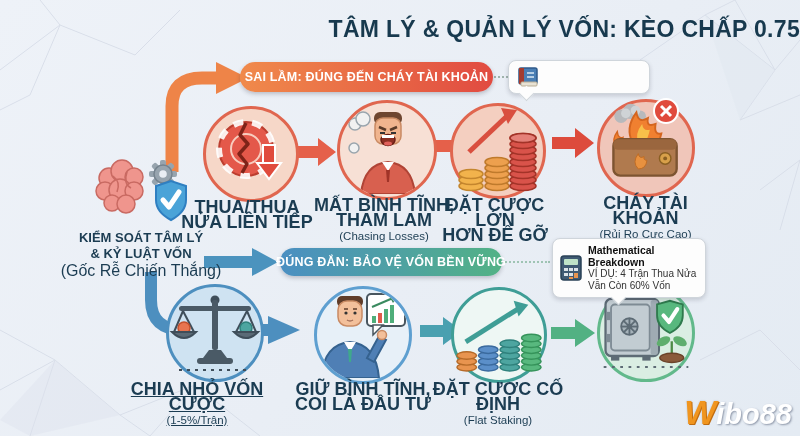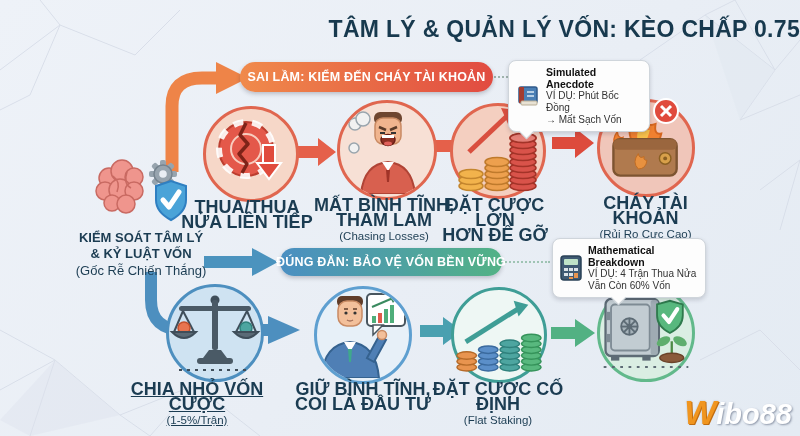--- a/index.html
+++ b/index.html
@@ -73,37 +73,32 @@
 
   <svg class="abs z2" width="76" height="32" style="left:204px;top:248px;">
     <polygon points="0,8 48,8 48,0 74,14 48,28 48,20 0,20" fill="#4b93be"></polygon>
   </svg>
 
   <svg class="abs z2" width="175" height="78" style="left:138px;top:272px;">
     <path d="M13 0 L13 28 Q13 58 46 58 L130 58" stroke="#4d8fbf" stroke-width="12" fill="none"></path>
     <polygon points="130,44 162,58 130,72" fill="#4d8fbf"></polygon>
   </svg>
 
-  <div class="abs banner banner-wrong">SAI LẦM: KIỂM ĐẾN CHÁY TÀI KHOẢN</div>
+  <div class="abs banner banner-wrong">SAI LẦM: ĐÚNG ĐẾN CHÁY TÀI KHOẢN</div>
   <div class="abs dotline" style="left:494px;top:76px;width:14px;"></div>
 
   <div class="abs note" style="left:508px;top:60px;width:126px;">
     <span>
       <svg width="24" height="22" viewBox="0 0 24 22">
         <rect x="3" y="2" width="18" height="16" rx="2" fill="#4a7fb5" stroke="#2f5a8a" stroke-width="1.5"></rect>
         <rect x="3" y="2" width="5" height="16" fill="#a33c30"></rect>
         <rect x="5" y="16" width="16" height="4" rx="1" fill="#e8e2d4" stroke="#b9ad95" stroke-width="1"></rect>
         <line x1="11" y1="7" x2="18" y2="7" stroke="#dbe8f4" stroke-width="1.5"></line>
         <line x1="11" y1="11" x2="18" y2="11" stroke="#dbe8f4" stroke-width="1.5"></line>
       </svg>
-    </span>
-    <span class="nt">
-      <b>Simulated Anecdote</b>
-      <span>VÍ DỤ: Phút Bốc Đồng</span><br>
-      <span>→ Mất Sạch Vốn</span>
     </span>
     <span class="tail" style="left:12px;bottom:-6px;"></span>
   </div>
 
   <div class="abs node" style="left:203px;top:106px;width:90px;height:90px;background:#f6d7c8;border:3px solid #e0664f;">
     <svg class="ic" width="86" height="86" viewBox="0 0 86 86">
       <circle cx="38" cy="38" r="27" fill="#e4584a" stroke="#bc3d2f" stroke-width="2"></circle>
       <circle cx="38" cy="38" r="27" fill="none" stroke="#ffffff" stroke-width="6" stroke-dasharray="10 9" opacity="0.9"></circle>
       <circle cx="38" cy="38" r="15" fill="none" stroke="#f8cdbf" stroke-width="2"></circle>
       <polyline points="38,12 32,24 40,33 31,43 39,53 34,62" fill="none" stroke="#7e2318" stroke-width="3.5" stroke-linejoin="round"></polyline>
@@ -252,21 +247,21 @@
         <circle r="9" fill="#97a4ae" stroke="#75838e" stroke-width="1.5"></circle>
         <circle r="3.8" fill="#e9eef4"></circle>
       </g>
       <path d="M63 28 L78 23 L93 28 L93 42 Q93 54 78 62 Q63 54 63 42 Z" fill="#4aa3d8" stroke="#2f7fc1" stroke-width="2"></path>
       <polyline points="70,42 76,49 86,34" fill="none" stroke="#ffffff" stroke-width="5" stroke-linecap="round" stroke-linejoin="round"></polyline>
     </svg>
   </div>
   <div class="abs lbl" style="left:60px;top:230px;width:162px;line-height:16px;">
     <span class="l1" style="font-size:13px">KIỂM SOÁT TÂM LÝ</span>
     <span class="l2" style="font-size:13px">&amp; KỶ LUẬT VỐN</span>
-    <span class="sub" style="font-size:13px">(Gốc Rễ Chiến Thắng)</span>
+    <span class="sub" style="font-size:16px">(Gốc Rễ Chiến Thắng)</span>
   </div>
 
   <div class="abs banner banner-right">ĐÚNG ĐẮN: BẢO VỆ VỐN BỀN VỮNG</div>
   <div class="abs dotline" style="left:502px;top:261px;width:48px;border-color:#9fc4b4;"></div>
 
   <div class="abs note" style="left:552px;top:238px;width:138px;">
     <span>
       <svg width="22" height="26" viewBox="0 0 22 26">
         <rect x="1" y="1" width="20" height="24" rx="3" fill="#3f5a73" stroke="#2a4257" stroke-width="1.5"></rect>
         <rect x="4" y="4" width="14" height="6" rx="1" fill="#bfe3c8"></rect>

